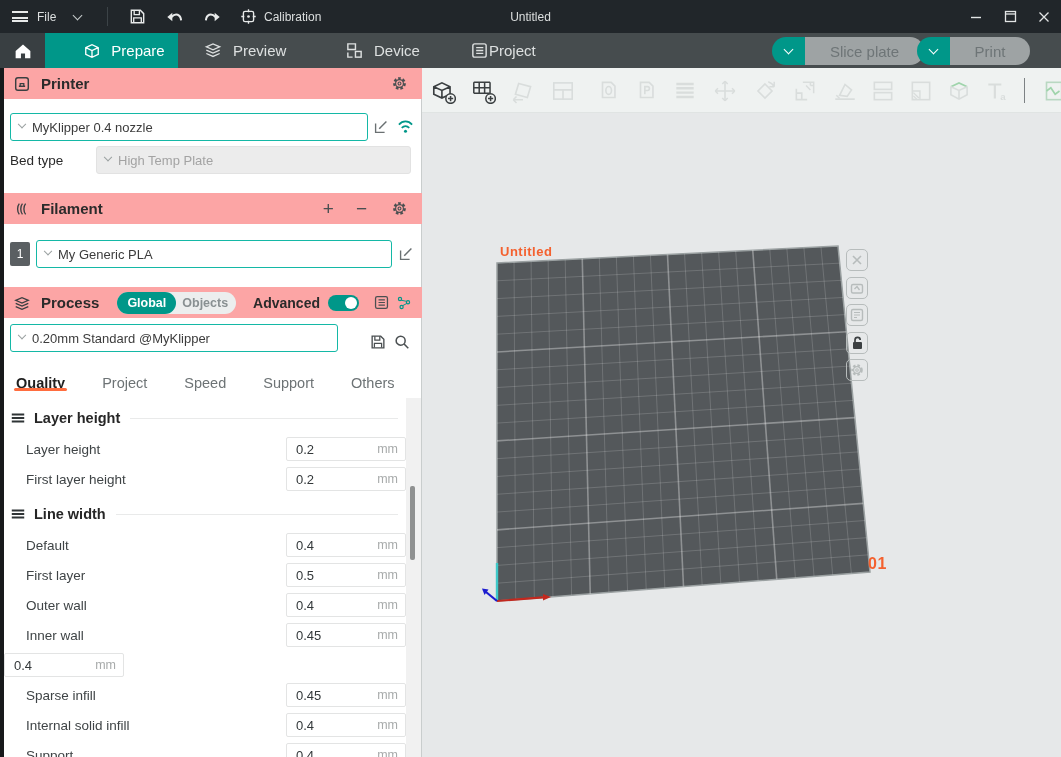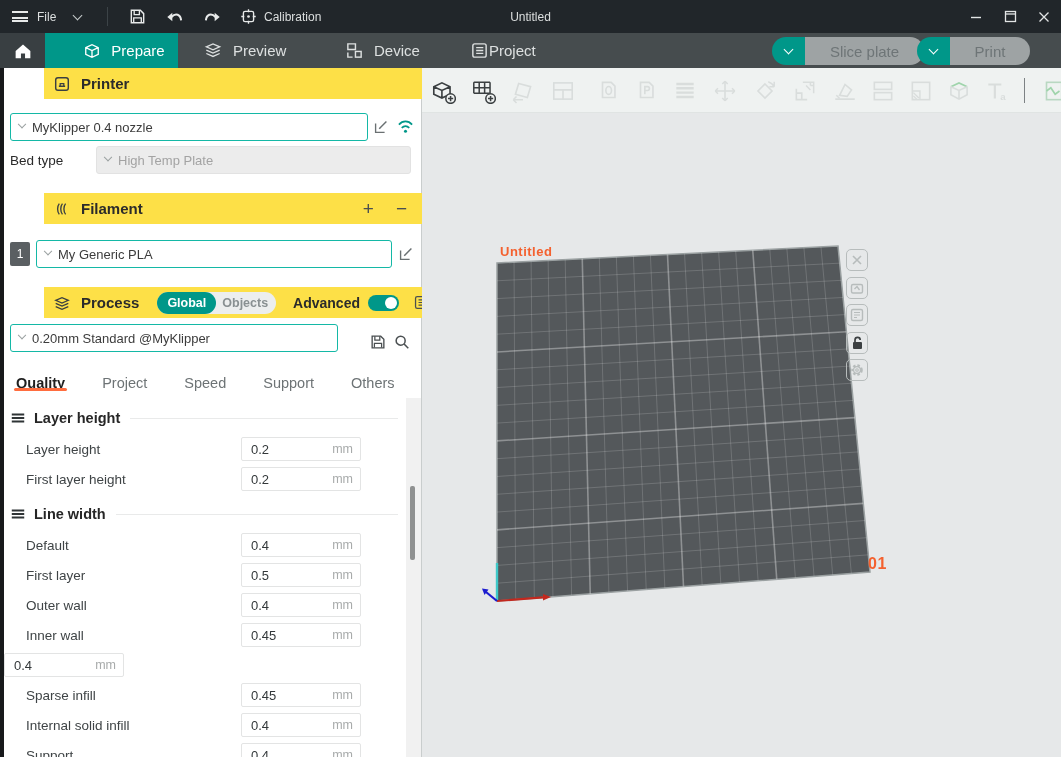--- a/index.html
+++ b/index.html
@@ -30,22 +30,22 @@
   .split-chev { width:33px; height:28px; background:#009789; border-radius:14px 0 0 14px;
                 display:flex; align-items:center; justify-content:center; }
   .split-main { height:28px; background:#9ea3a4; color:#6e7577; font-size:15px;
                 border-radius:0 14px 14px 0; display:flex; align-items:center; justify-content:center; }
   .split-chev .chev { border-color:#ffffff; margin-top:-3px; }
 
   
   #left-panel { position:absolute; left:0; top:68px; width:422px; height:689px; background:#ffffff;
                 border-right:1px solid #c9cdcd; }
   #left-edge { position:absolute; left:0; top:68px; width:4px; height:689px; background:#17191b; }
-  .sec-header { position:absolute; left:4px; width:418px; height:31px; background:#fde047;
-                display:flex; align-items:center; font-size:15px; font-weight:600; color:#2b2b2b;margin-left:40px; }
+  .sec-header { position:absolute; left:4px; width:418px; height:31px; background:#fca5a5;
+                display:flex; align-items:center; font-size:15px; font-weight:600; color:#2b2b2b; }
   .sec-header .ic { margin:0 10px 0 9px; display:flex; }
   .combo { position:absolute; height:28px; background:#fff; border:1px solid #14b8a6; border-radius:3px;
            display:flex; align-items:center; font-size:13px; color:#3c3c3c; }
   .combo .chev { border-color:#9aa0a0; margin:0 7px 0 8px; transform:rotate(-45deg) translate(2px,-2px); width:6px; height:6px; }
   .combo.disabled { background:#ececec; border-color:#e2e2e2; color:#a3a3a3; }
   .icon-btn { display:flex; align-items:center; justify-content:center; }
   .field-label { position:absolute; font-size:13.5px; color:#2a2a2a; }
   .pm { font-size:19px; color:#4a4f51; font-weight:400; line-height:1; }
 
   .pill-wrap { display:flex; align-items:center; background:#eceeee; border-radius:12px; height:22px; padding:0 8px 0 0; }
@@ -58,21 +58,21 @@
   #preset-tabs { position:absolute; left:4px; top:300px; width:402px; height:30px; display:flex; gap:37px; padding-left:12px; font-size:14.5px; color:#6d7375;align-items:center; }
   .ptab { position:relative; display:flex; align-items:center; }
   .ptab.active { color:#1f1f1f; font-weight:700; }
   .ptab.active:after { content:""; position:absolute; left:-2px; right:-2px; bottom:0px; height:3px; background:#ff6d3f; border-radius:2px; }
 
   #params { position:absolute; left:4px; top:330px; width:402px; height:359px; overflow:hidden; }
   .param-sec-h { display:flex; align-items:center; margin:8px 0 4px 6px; font-size:14.5px; font-weight:700; color:#262626; height:24px; }
   .param-sec-h .rule { flex:1; height:1px; background:#e9eaea; margin:0 8px 0 10px; }
   .param-row { display:flex; align-items:center; height:30px; }
   .param-row .lbl { margin-left:22px; font-size:13.5px; color:#3f4446; flex:1; }
-  .pinput { position:relative; width:120px; height:24px; border:1px solid #e3e4e4; border-radius:2px; margin-right:45px;
+  .pinput { position:relative; width:120px; height:24px; border:1px solid #e3e4e4; border-radius:2px; 
             background:#fff; font-size:13px; color:#33383a; display:flex; align-items:center; padding-left:9px; }
   .pinput .unit { position:absolute; right:7px; color:#a8abab; font-size:12.5px; }
 
   #scroll-gutter { position:absolute; left:406px; top:330px; width:15px; height:427px; background:#f1f1f1; }
   #scroll-thumb { position:absolute; left:4px; top:88px; width:5px; height:74px; background:#8f9191; border-radius:2px; }
 
   
   #viewport { position:absolute; left:422px; top:68px; width:639px; height:689px; background:#e6e8e9; }
   #vp-toolbar { position:absolute; left:0; top:0; width:639px; height:45px; background:#eff2f1; border-bottom:1px solid #e0e4e3; }
   .vp-ic { position:absolute; top:8px; width:30px; height:30px; display:flex; align-items:center; justify-content:center; }

